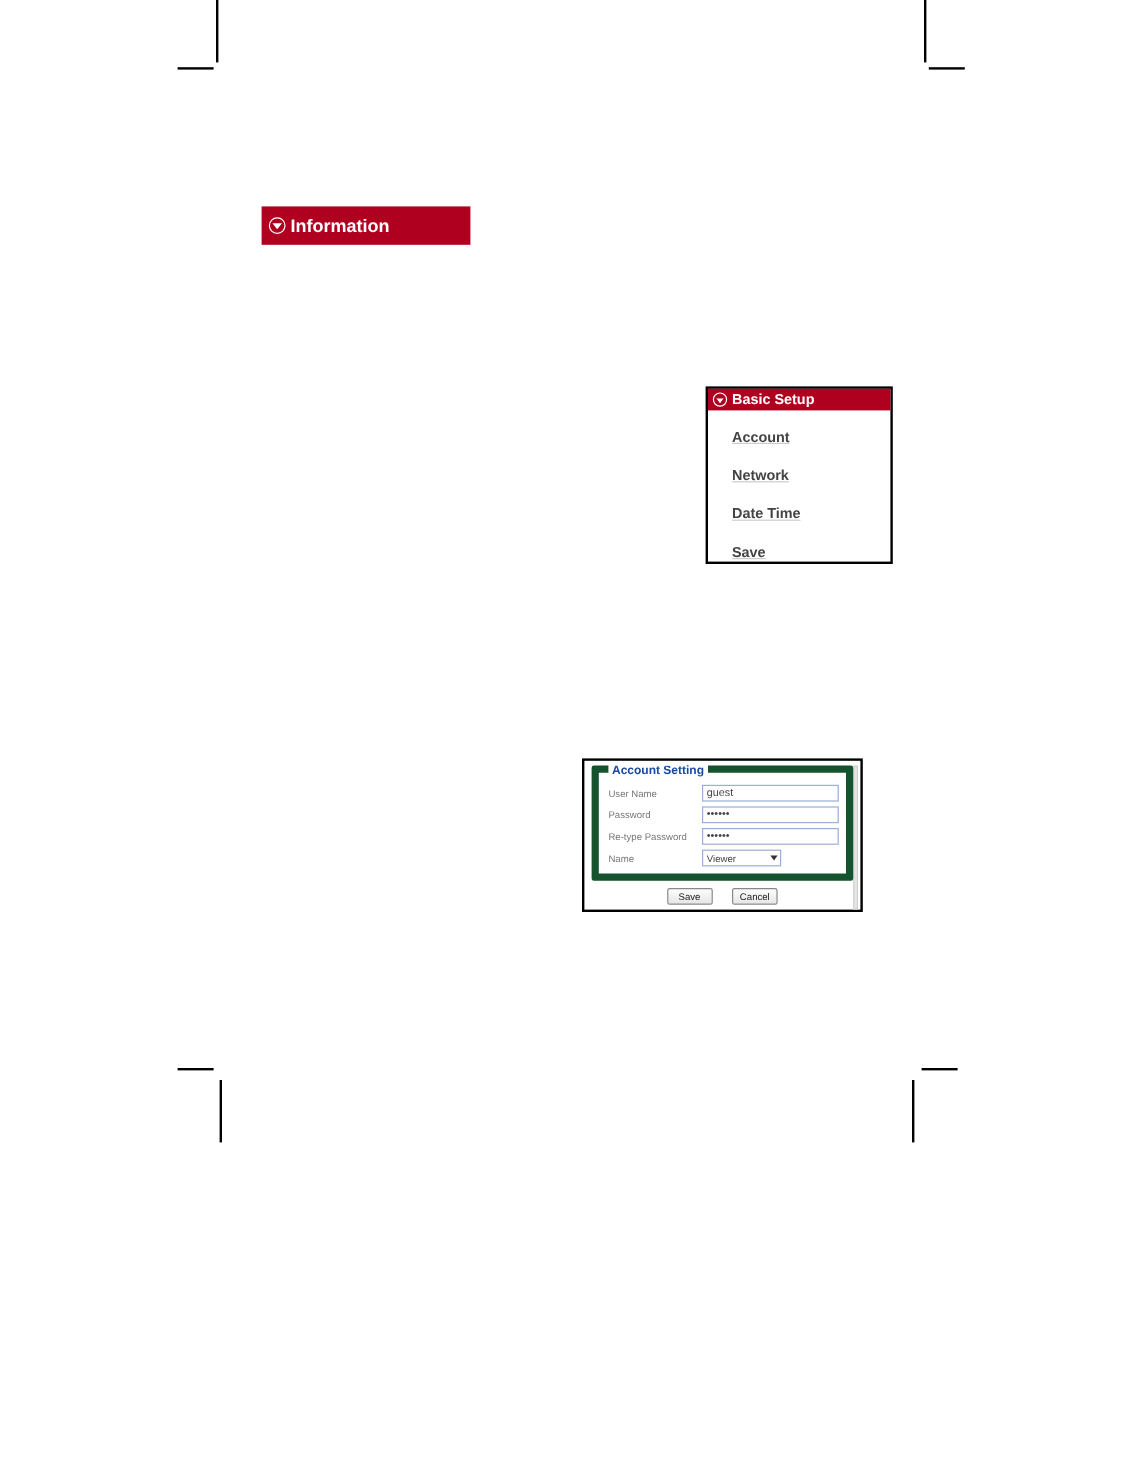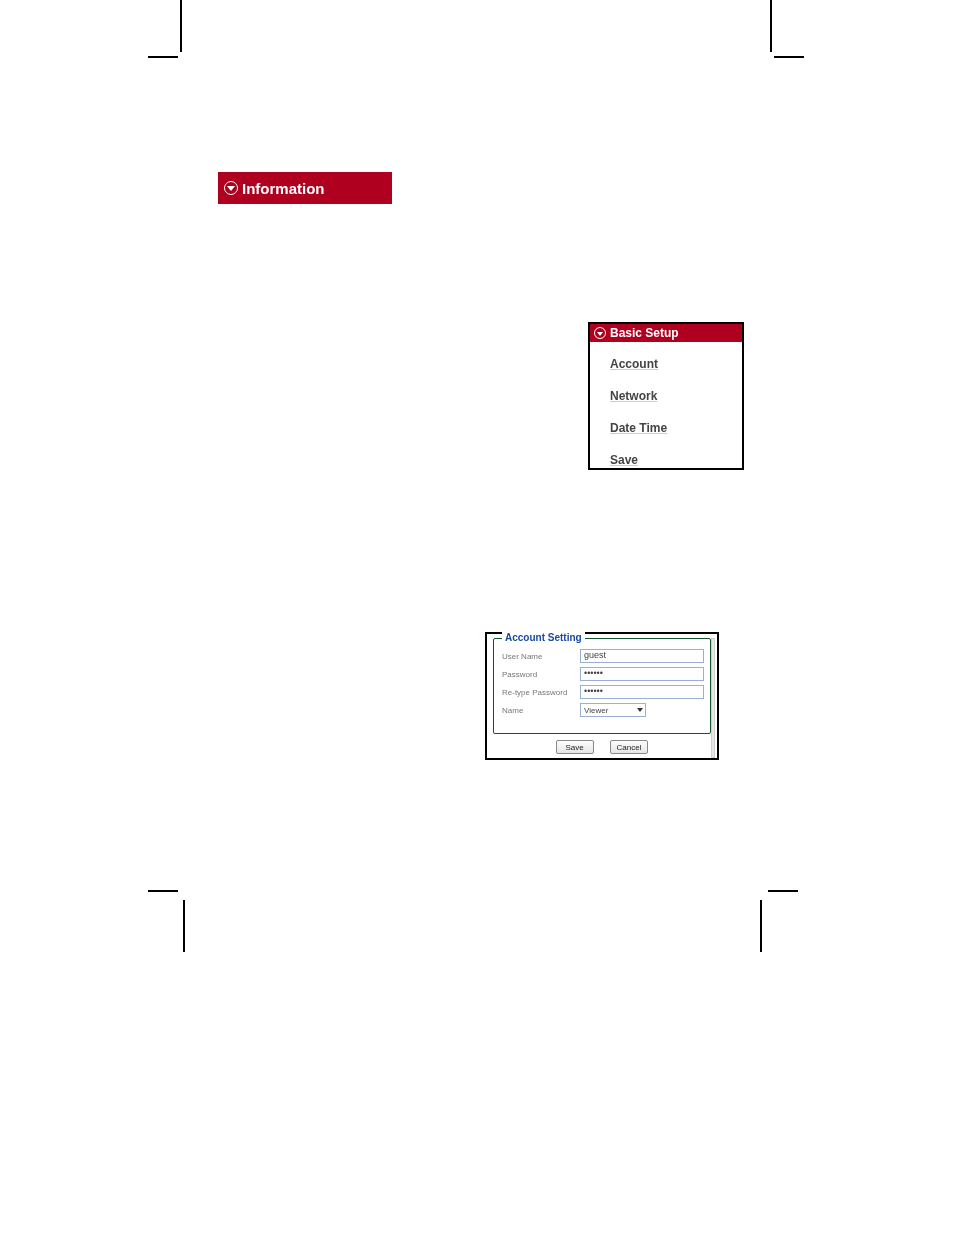--- a/index.html
+++ b/index.html
@@ -86,21 +86,21 @@
   
   .account-panel {
     position: absolute;
     left: 485px; top: 632px;
     width: 234px; height: 128px;
     border: 2px solid #000;
     background: #fff;
     padding: 4px 6px 6px 6px;
   }
   .fieldset {
-    border: 1px solid #14532d;
+    border: 6px solid #14532d;
     border-radius: 2px;
     padding: 6px 6px 18px 8px;
     position: relative;
     height: 96px;
   }
   .legend {
     position: absolute;
     top: -7px; left: 8px;
     background: #fff;
     padding: 0 3px;

